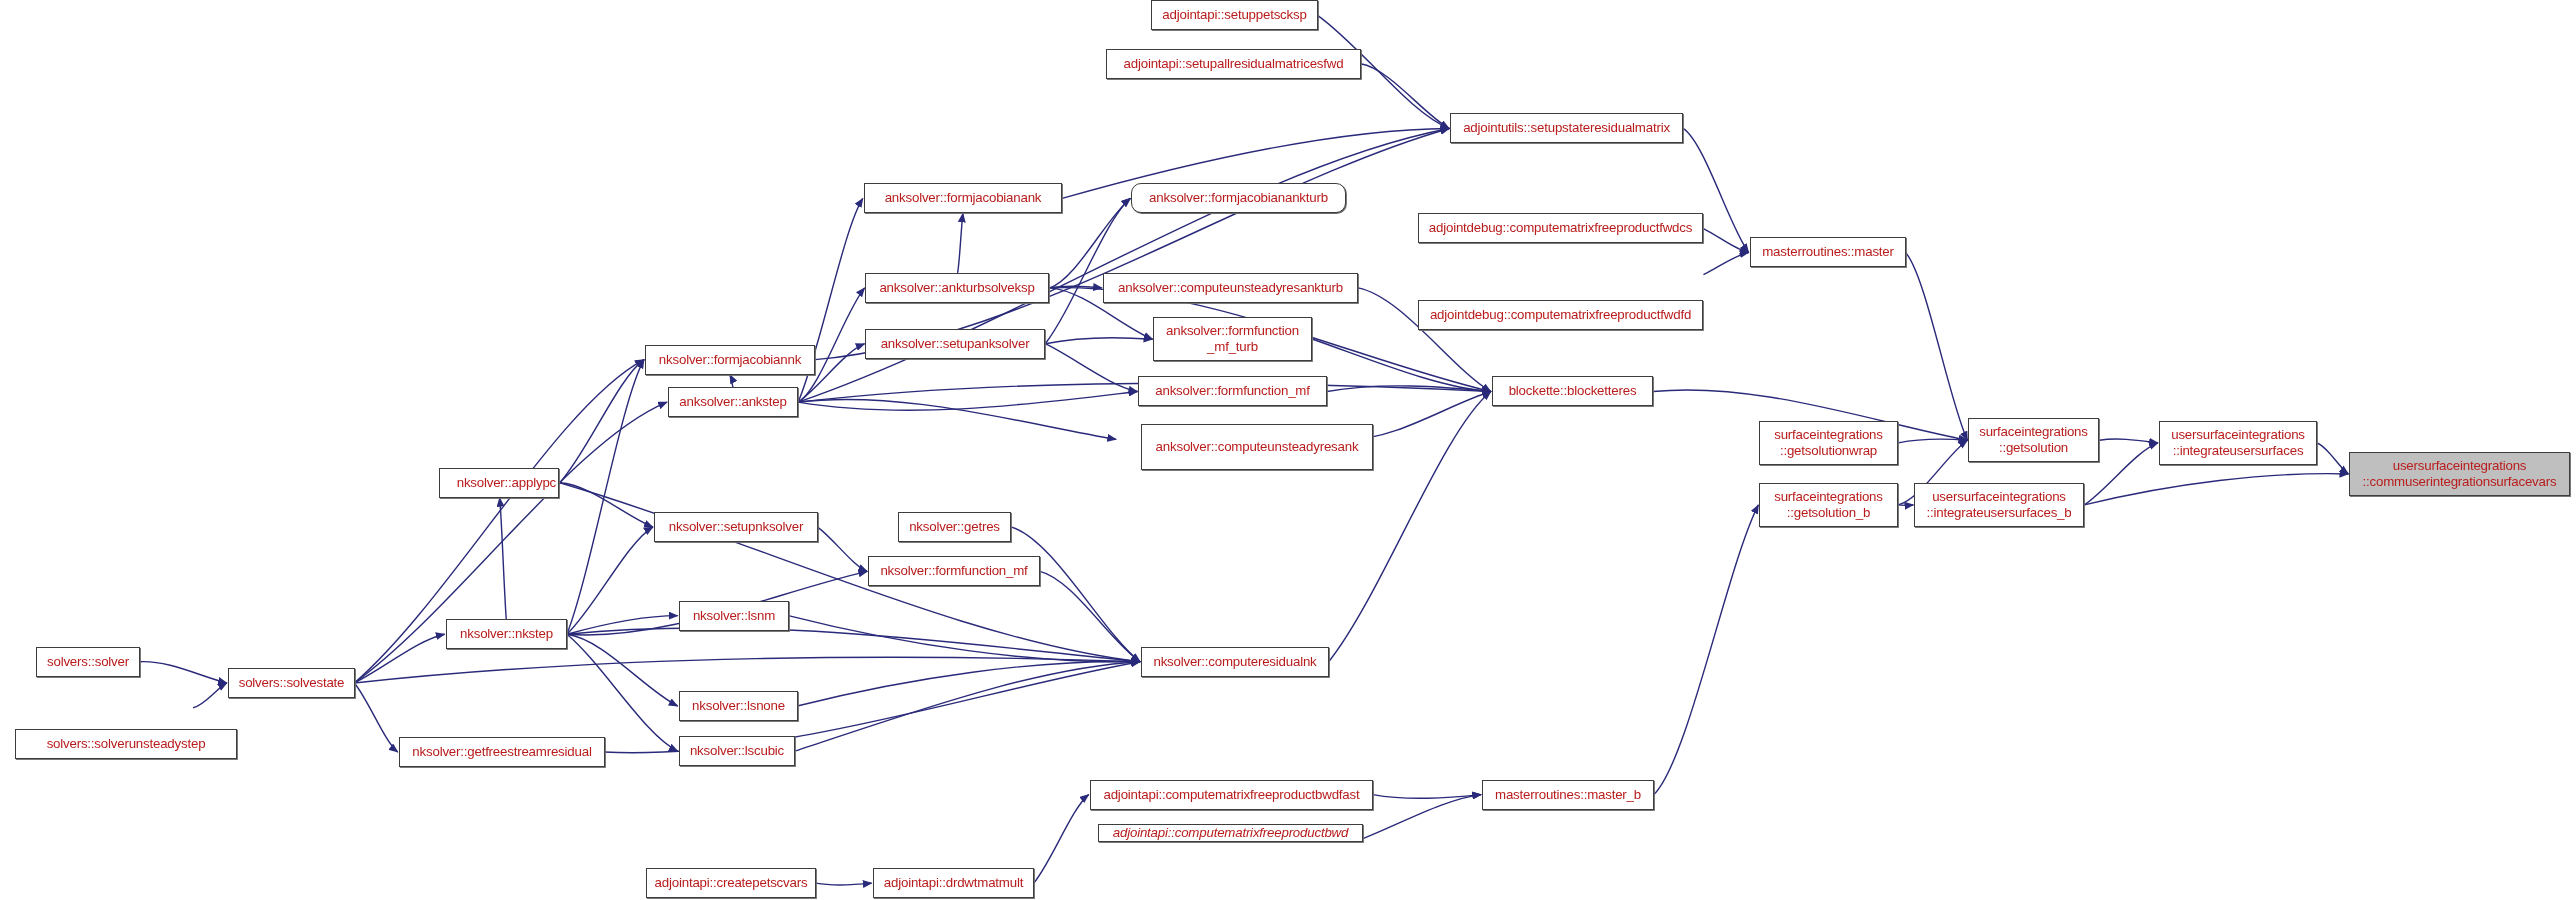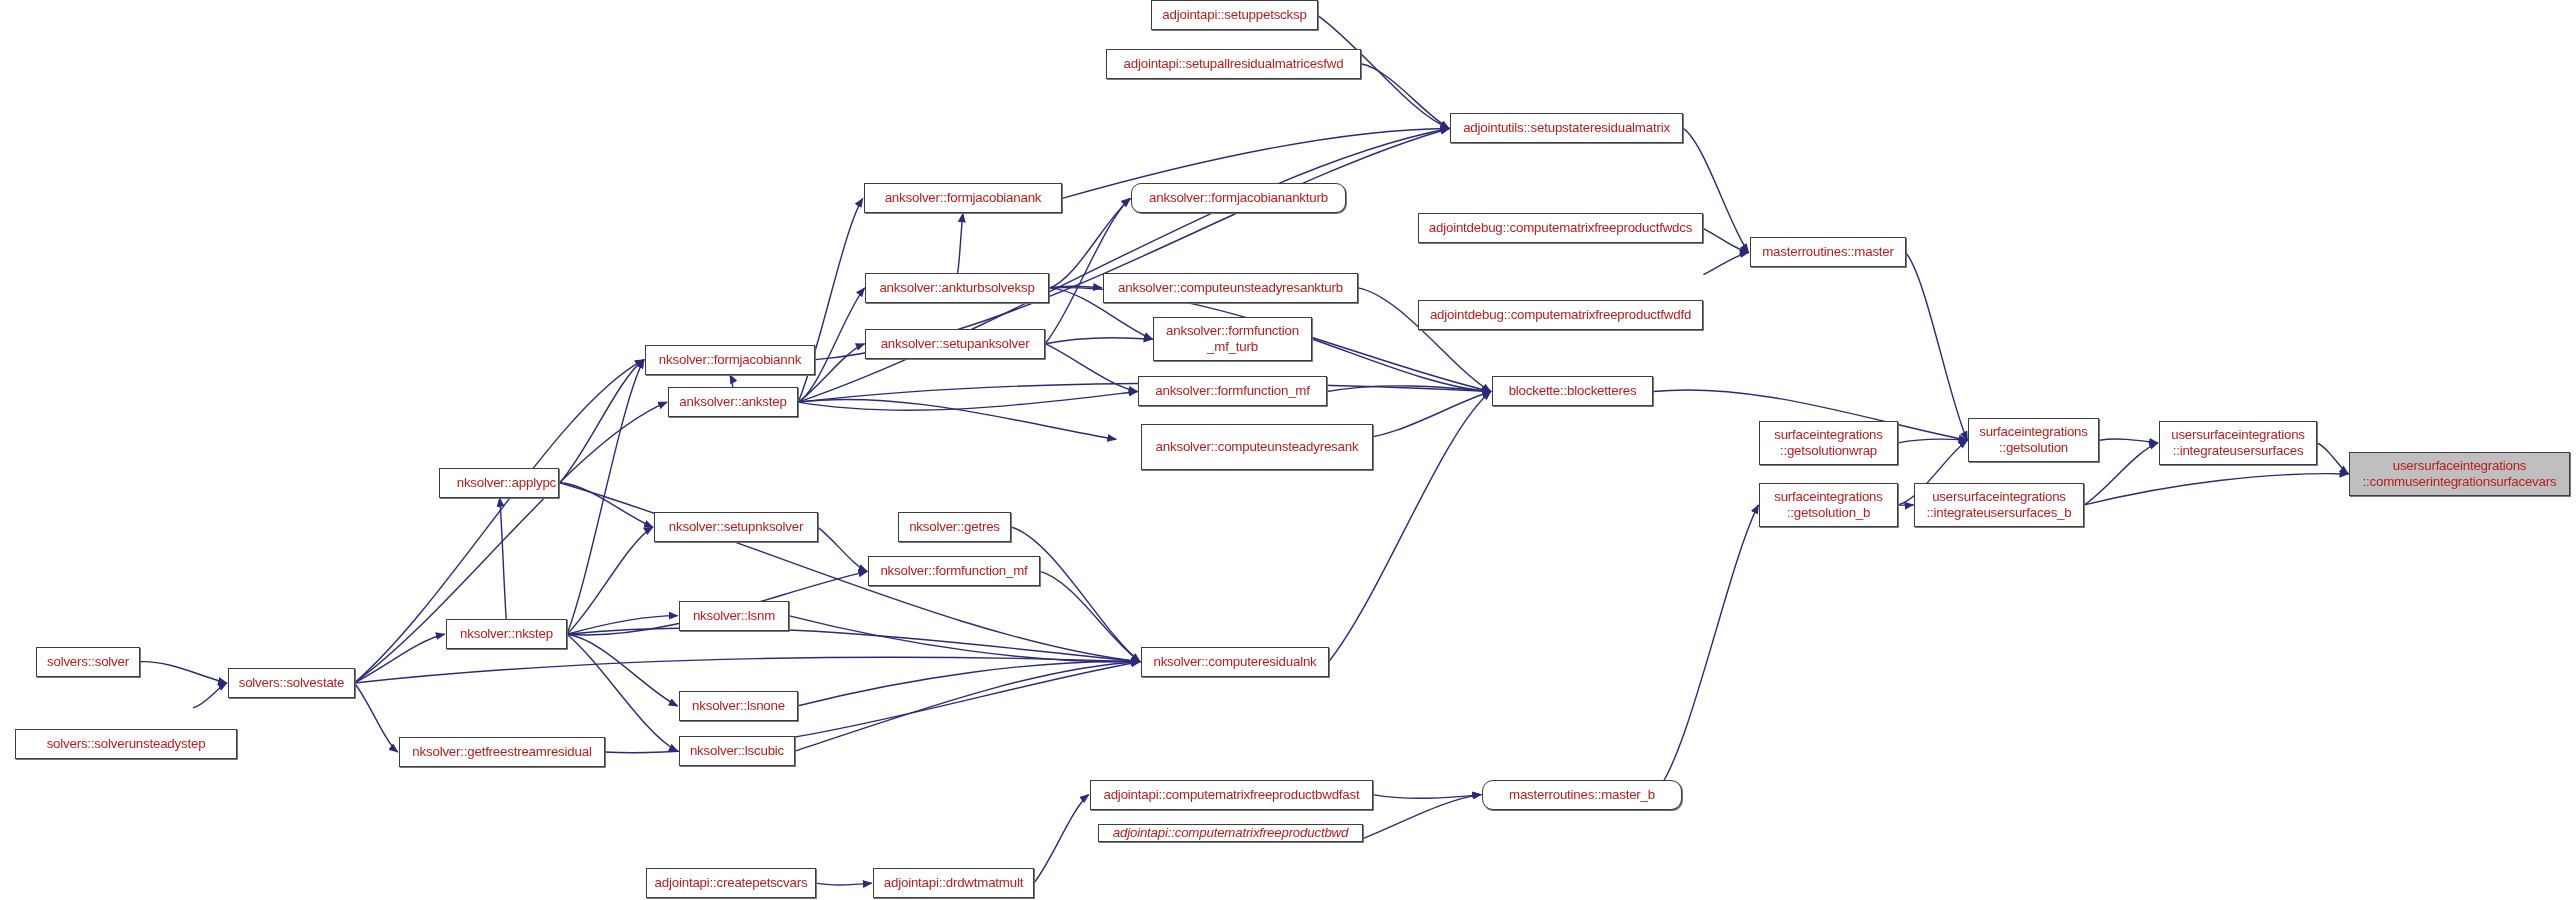--- a/index.html
+++ b/index.html
@@ -170,19 +170,19 @@
       <div class="node" style="left: 679px; top: 601px; width: 110px; height: 30px;">nksolver::lsnm</div>
       <div class="node" style="left: 446px; top: 619px; width: 121px; height: 30px;">nksolver::nkstep</div>
       <div class="node" style="left: 1141px; top: 647px; width: 188px; height: 30px;">nksolver::computeresidualnk</div>
       <div class="node" style="left: 36px; top: 647px; width: 104px; height: 30px;">solvers::solver</div>
       <div class="node" style="left: 228px; top: 668px; width: 127px; height: 30px;">solvers::solvestate</div>
       <div class="node" style="left: 679px; top: 691px; width: 119px; height: 30px;">nksolver::lsnone</div>
       <div class="node" style="left: 15px; top: 693px; width: 222px; height: 30px; margin-top: 36px;">solvers::solverunsteadystep</div>
       <div class="node" style="left: 399px; top: 737px; width: 206px; height: 30px;">nksolver::getfreestreamresidual</div>
       <div class="node" style="left: 679px; top: 736px; width: 116px; height: 30px;">nksolver::lscubic</div>
       <div class="node" style="left: 1090px; top: 780px; width: 283px; height: 30px;">adjointapi::computematrixfreeproductbwdfast</div>
-      <div class="node" style="left: 1482px; top: 780px; width: 200px; height: 30px; border-radius: 11px;">masterroutines::master_b</div>
+      <div class="node" style="left: 1482px; top: 780px; width: 172px; height: 30px;">masterroutines::master_b</div>
       <div class="node" style="left: 1098px; top: 824px; width: 265px; height: 18px; font-style: italic;">adjointapi::computematrixfreeproductbwd</div>
       <div class="node" style="left: 646px; top: 868px; width: 170px; height: 30px;">adjointapi::createpetscvars</div>
       <div class="node" style="left: 873px; top: 868px; width: 161px; height: 30px;">adjointapi::drdwtmatmult</div>
     </div>
 </div>
 
 
 </body></html>

